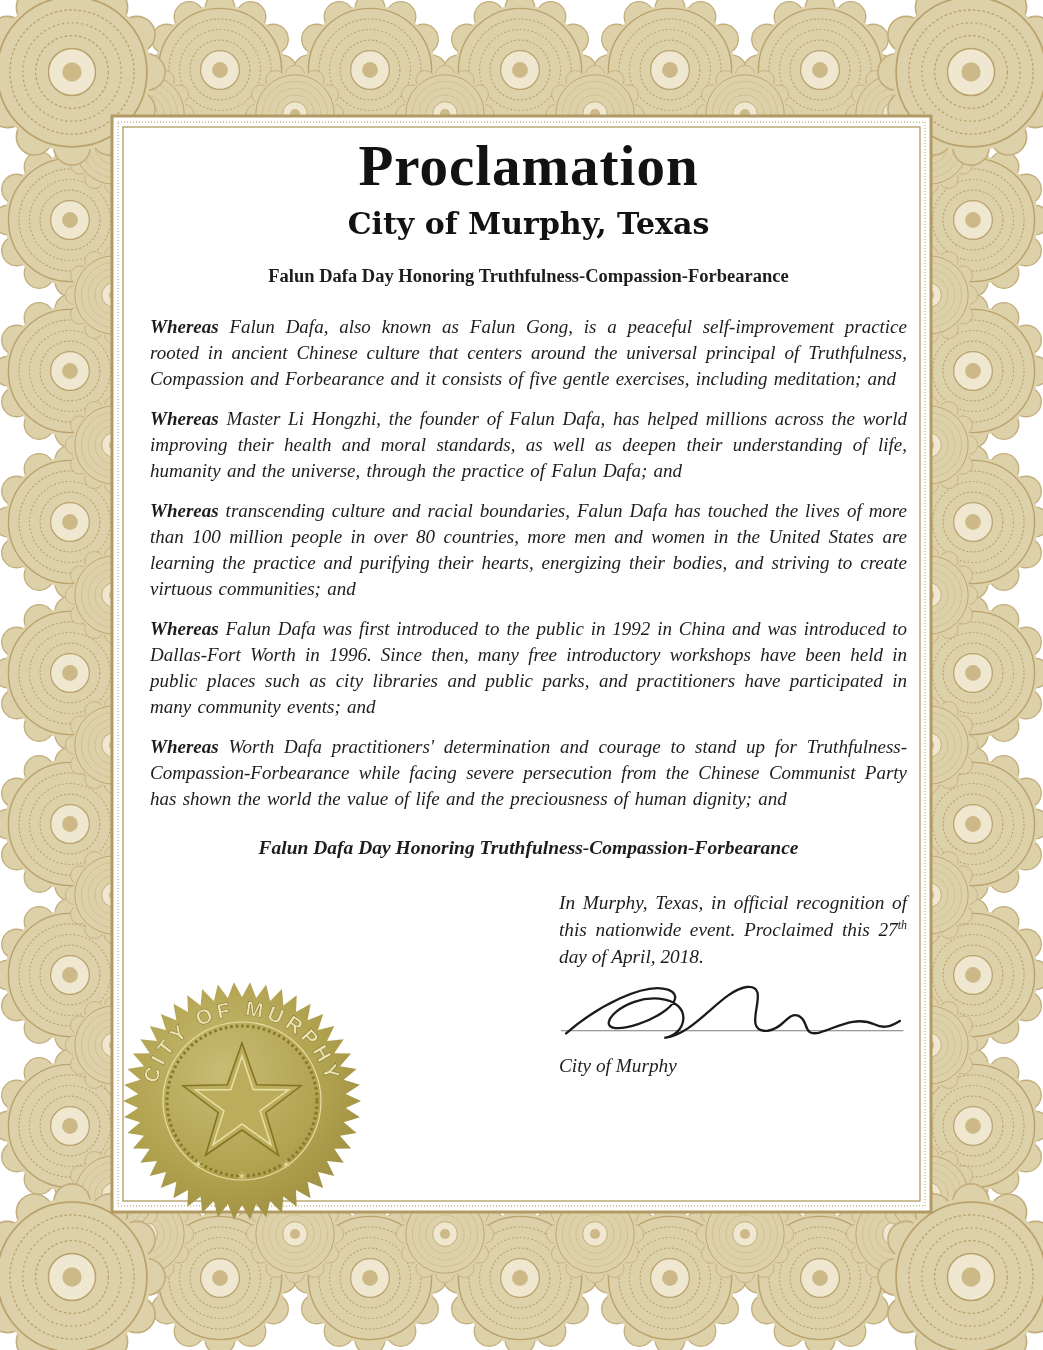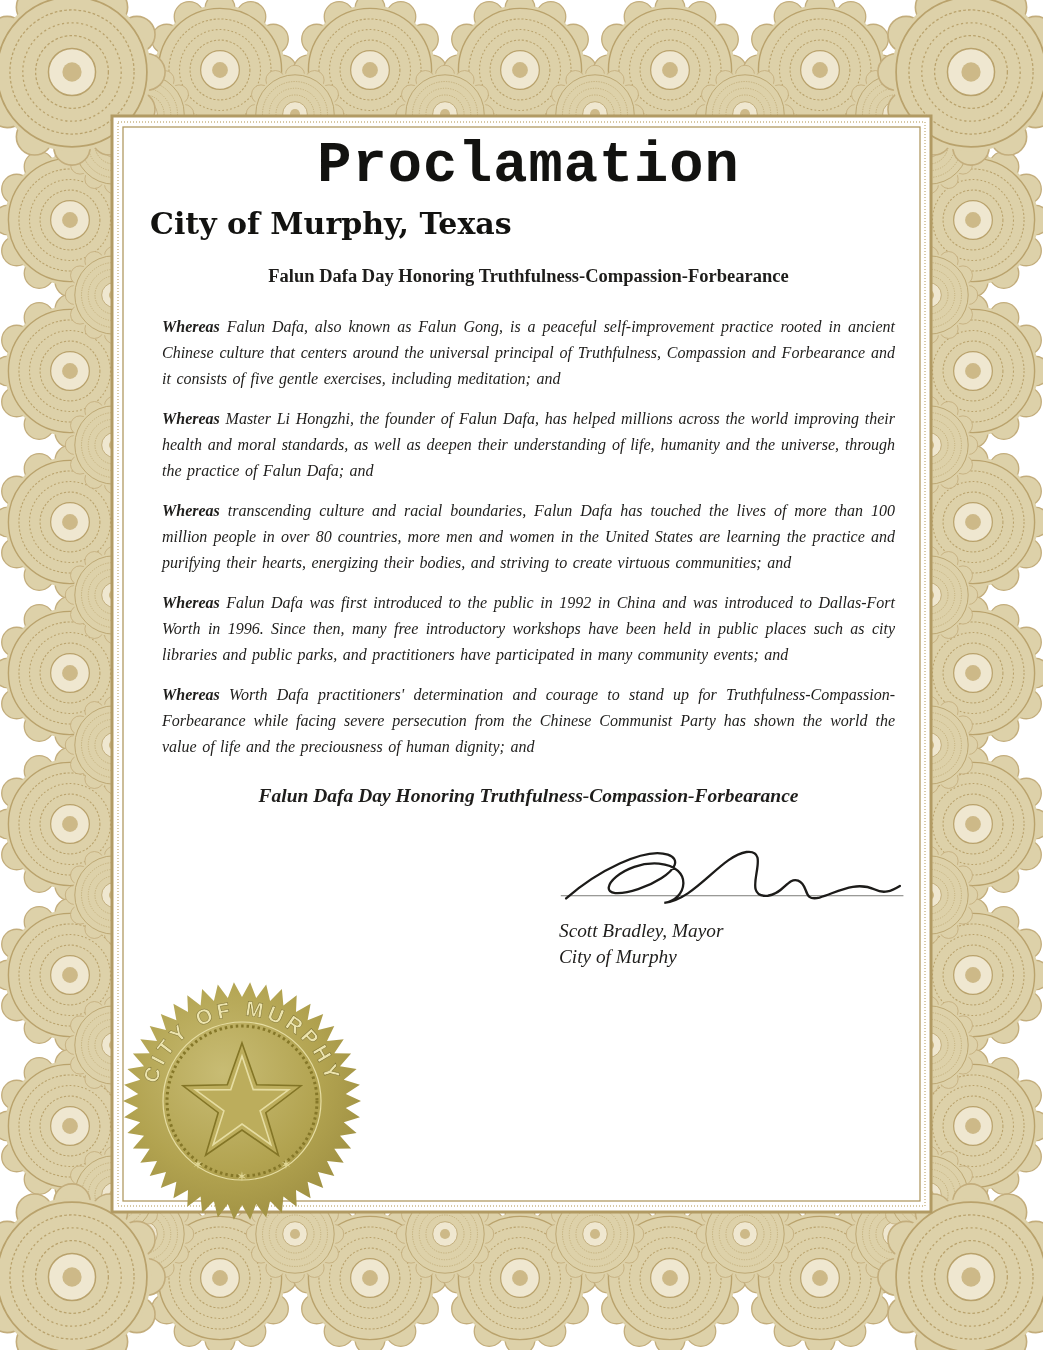--- a/index.html
+++ b/index.html
@@ -3,32 +3,32 @@
 <meta charset="utf-8">
 <style>
   html,body{margin:0;padding:0;background:#ffffff;}
   .page{
     position:relative; width:1043px; height:1350px; background:#ffffff;
     overflow:hidden; font-family:"Liberation Serif", serif; color:#1e1d1b;
   }
   #border-svg{position:absolute; left:0; top:0; width:1043px; height:1350px;}
   .content{position:absolute; left:150px; top:130px; width:757px;}
   .title{
-    margin:4px 0 8px; text-align:center; font-family:Liberation Mono, monospace;
+    margin:4px 0 8px; text-align:center; font-family:Liberation Serif, serif;
     font-weight:bold; font-size:57px; line-height:1.14; letter-spacing:1px; color:#121210;
   }
   .subtitle{
-    margin:5px 0 0; font-family:"DejaVu Serif", serif;
+    margin:5px 0 0; text-align:center; font-family:"DejaVu Serif", serif;
     font-weight:bold; font-size:30px; line-height:1.15; color:#121210;
   }
   .event-heading{
     margin:24px 0 0; text-align:center; font-weight:bold; font-size:18.5px; line-height:1.2;
   }
   p.body{
-    margin:14px 12px 0; font-style:italic; font-size:16px; line-height:26px;
+    margin:14px 0 0; font-style:italic; font-size:19px; line-height:26px;
     text-align:justify; word-spacing:1.5px;
   }
   p.body.first{margin-top:26px;}
   p.body b{font-weight:bold;}
   .proclaimed-title{
     margin:24px 0 0; text-align:center; font-weight:bold; font-style:italic;
     font-size:19.5px; line-height:1.2;
   }
   .closing-col{margin:30px 0 0 409px; width:348px;}
   .closing{
@@ -146,30 +146,30 @@
 
     <p class="body first"><b>Whereas</b><span> Falun Dafa, also known as Falun Gong, is a peaceful self-improvement practice rooted in ancient Chinese culture that centers around the universal principal of Truthfulness, Compassion and Forbearance and it consists of five gentle exercises, including meditation; and</span></p>
     <p class="body"><b>Whereas</b><span> Master Li Hongzhi, the founder of Falun Dafa, has helped millions across the world improving their health and moral standards, as well as deepen their understanding of life, humanity and the universe, through the practice of Falun Dafa; and</span></p>
     <p class="body"><b>Whereas</b><span> transcending culture and racial boundaries, Falun Dafa has touched the lives of more than 100 million people in over 80 countries, more men and women in the United States are learning the practice and purifying their hearts, energizing their bodies, and striving to create virtuous communities; and</span></p>
     <p class="body"><b>Whereas</b><span> Falun Dafa was first introduced to the public in 1992 in China and was introduced to Dallas-Fort Worth in 1996.  Since then, many free introductory workshops have been held in public places such as city libraries and public parks, and practitioners have participated in many community events; and</span></p>
     <p class="body"><b>Whereas</b><span> Worth Dafa practitioners' determination and courage to stand up for Truthfulness-Compassion-Forbearance while facing severe persecution from the Chinese Communist Party has shown the world the value of life and the preciousness of human dignity; and</span></p>
 
     <h4 class="proclaimed-title">Falun Dafa Day Honoring Truthfulness-Compassion-Forbearance</h4>
 
     <div class="closing-col">
+      <p class="closing"><span>In Murphy, Texas, in official recognition of this nationwide event. Proclaimed this 27</span><sup>th</sup><span> day of April, 2018.</span></p>
 
       <svg class="sig-svg" viewBox="0 0 390 80">
         <line x1="2" y1="61" x2="386" y2="61" stroke="#5a5a55" stroke-width="0.9"></line>
         <path d="M 8,64 C 42,34 96,6 122,15 C 152,26 92,60 63,58 C 41,56 72,22 112,25
                  C 152,29 143,66 118,69 C 152,66 182,16 210,12 C 242,8 200,64 234,61
                  C 252,59 256,40 268,44 C 281,49 272,68 292,63 C 312,57 332,44 354,54
                  C 364,59 372,56 382,50" fill="none" stroke="#1c1b19" stroke-width="2.6" stroke-linecap="round"></path>
       </svg>
 
-      <div class="sig-name">Scott Bradley, Mayor</div>
       <div class="sig-name">City of Murphy</div>
     </div>
   </div>
 
   <div class="seal">
     <svg viewBox="0 0 240 240">
       <defs>
         <radialGradient id="sealGrad" cx="42%" cy="38%" r="75%">
           <stop offset="0%" stop-color="#c8bc74"></stop>
           <stop offset="55%" stop-color="#b2a350"></stop>

